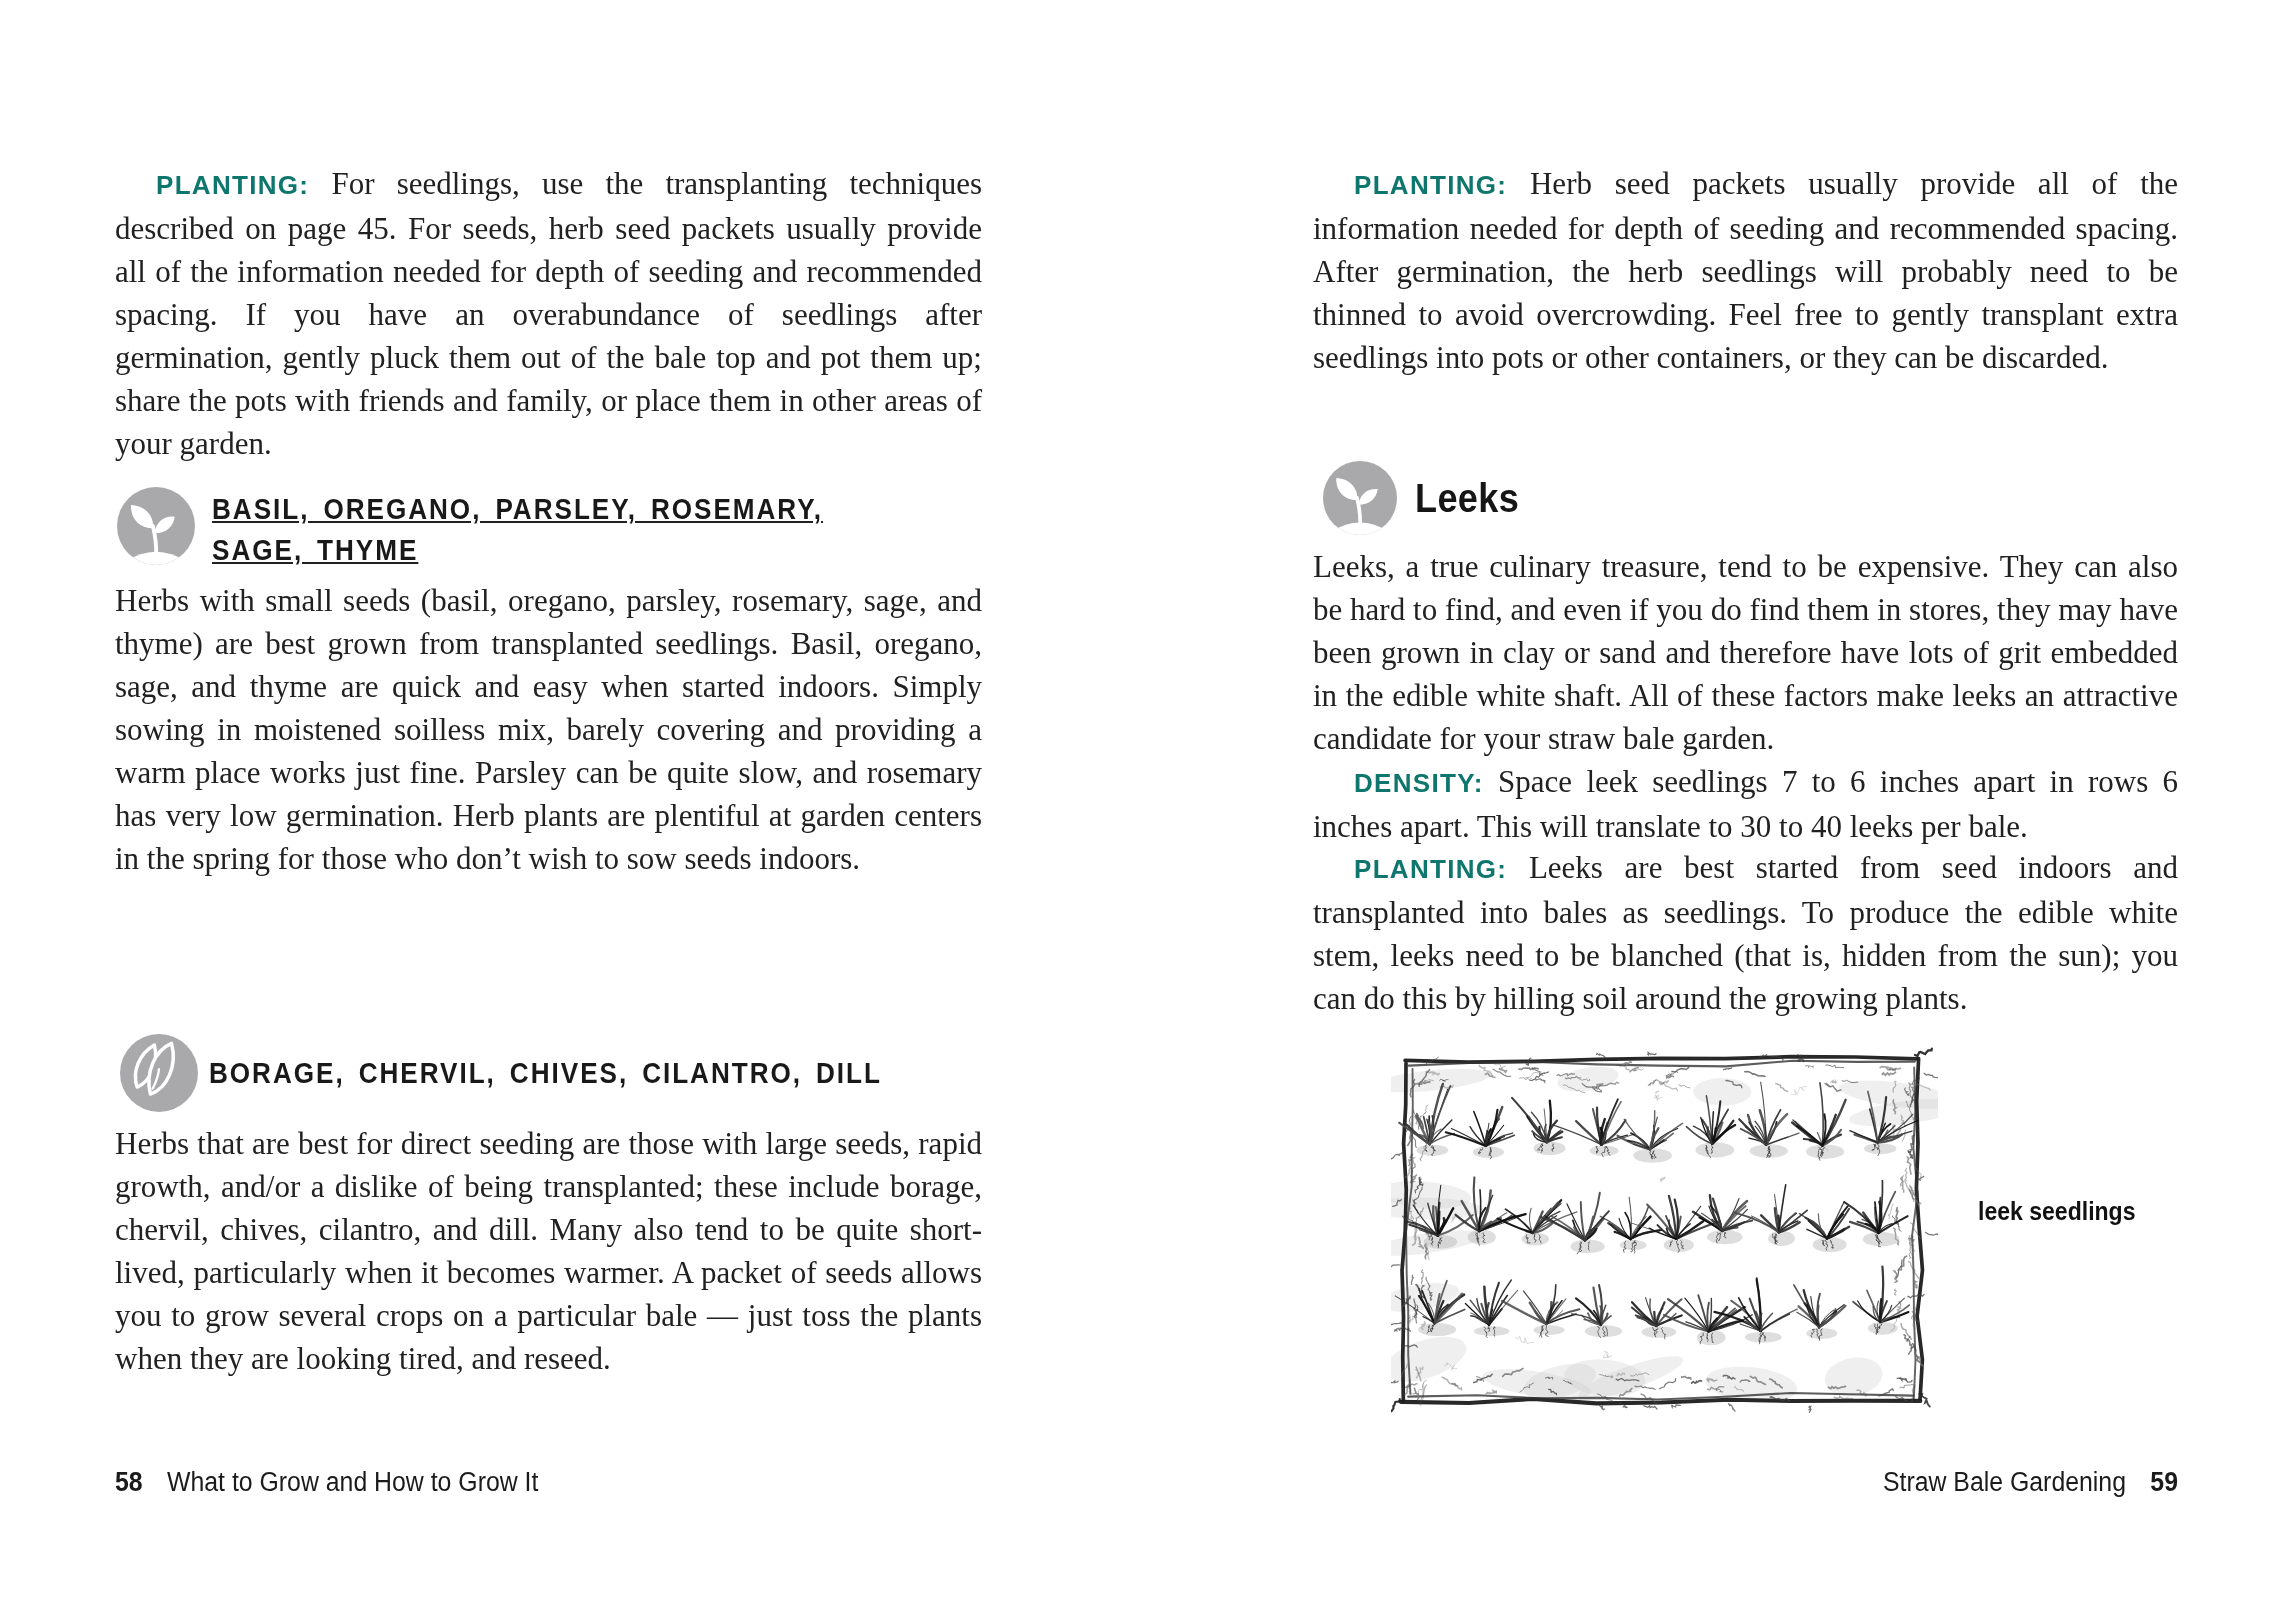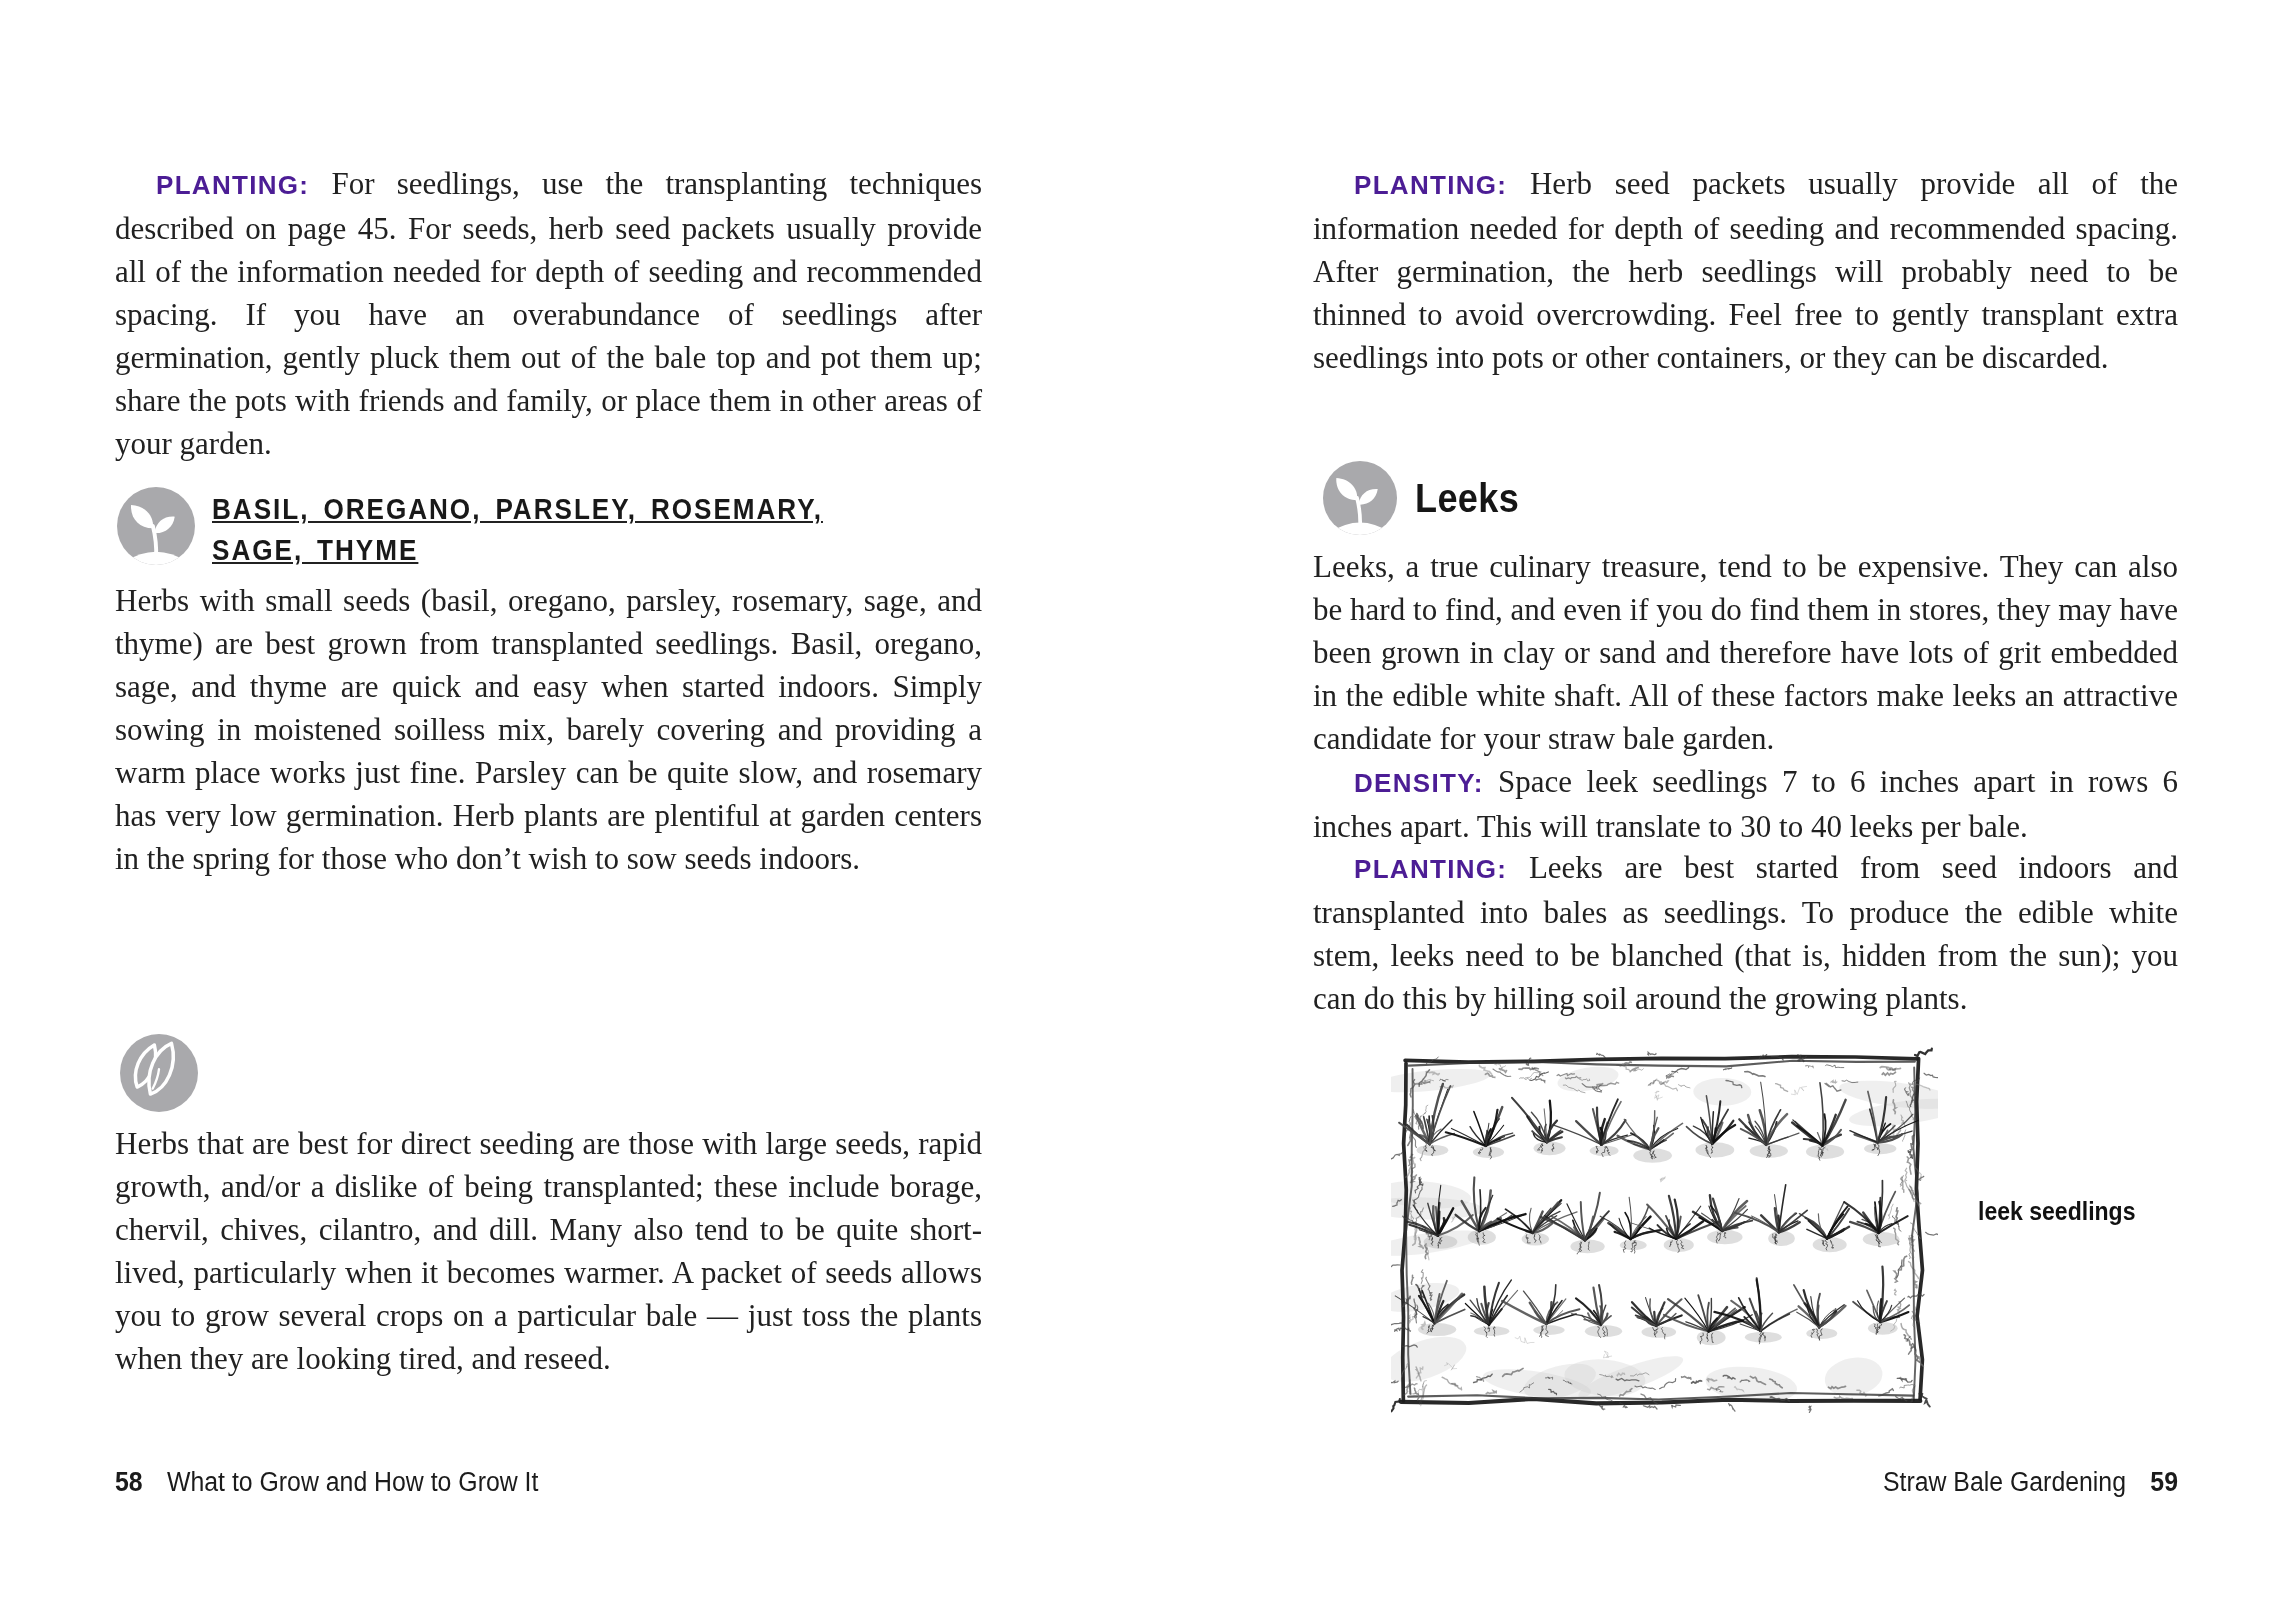--- a/index.html
+++ b/index.html
@@ -10,21 +10,21 @@
   }
   .col{position:absolute;}
   .body-par{
     position:absolute;margin:0;width:100%;
     font-size:31px;line-height:43px;text-align:justify;
     hyphens:auto;-webkit-hyphens:auto;color:#212121;
   }
   .indent{text-indent:41px;}
   .lbl{
     font-family:"Liberation Sans", sans-serif;font-weight:700;
-    font-size:26px;letter-spacing:1.3px;color:#4c1d95;
+    font-size:26px;letter-spacing:1.3px;color:#0f766e;
   }
   .icon{position:absolute;}
   .head-sans{
     font-family:"Liberation Sans", sans-serif;font-weight:700;
     font-size:29px;letter-spacing:2.2px;word-spacing:5.3px;color:#191919;
     transform:scaleX(.9);transform-origin:left center;white-space:nowrap;
   }
   .sec-head-lines{position:absolute;text-decoration:underline;}
   .sec-head-lines .hl{line-height:41px;display:block;}
   .single-head{position:absolute;display:flex;align-items:center;}
@@ -82,20 +82,23 @@
 
 
   <span class="icon" style="left:5.3px;top:872px;width:78px;height:78px;">
     <svg width="78" height="78" viewBox="0 0 100 100">
       <circle cx="50" cy="50" r="50" fill="#a9a9ac"></circle>
       <path d="M44 14 C25 25 15 48 22 68 C39 61 50 37 44 14 Z" fill="#a9a9ac" stroke="#ffffff" stroke-width="4.5" stroke-linejoin="round"></path>
       <path d="M66 12 C45 21 32 49 39 77 C60 70 74 41 66 12 Z" fill="#a9a9ac" stroke="#ffffff" stroke-width="4.5" stroke-linejoin="round"></path>
       <path d="M42 70 C46 62 49 54 50 45" stroke="#ffffff" stroke-width="3" fill="none" stroke-linecap="round"></path>
     </svg>
   </span>
+  <div class="single-head" style="left:94px;top:872px;height:78px;">
+    <span class="head-sans">BORAGE, CHERVIL, CHIVES, CILANTRO, DILL</span>
+  </div>
 
   <p class="body-par" style="top:960px;"><span>Herbs that are best for direct seeding are those with large seeds, rapid growth, and/or a dislike of being transplanted; these include borage, chervil, chives, cilantro, and dill. Many also tend to be quite short-lived, particularly when it becomes warmer. A packet of seeds allows you to grow several crops on a particular bale — just toss the plants when they are looking tired, and reseed.</span></p>
 </div>
 
 <div class="footer footer-left" style="left:115px;top:1467px;">
   <span class="pagenum ft-gap-l">58</span><span>What to Grow and How to Grow It</span>
 </div>
 
 <div class="col" style="left:1313px;top:162px;width:865px;height:1324px;text-decoration:underline;">
 

